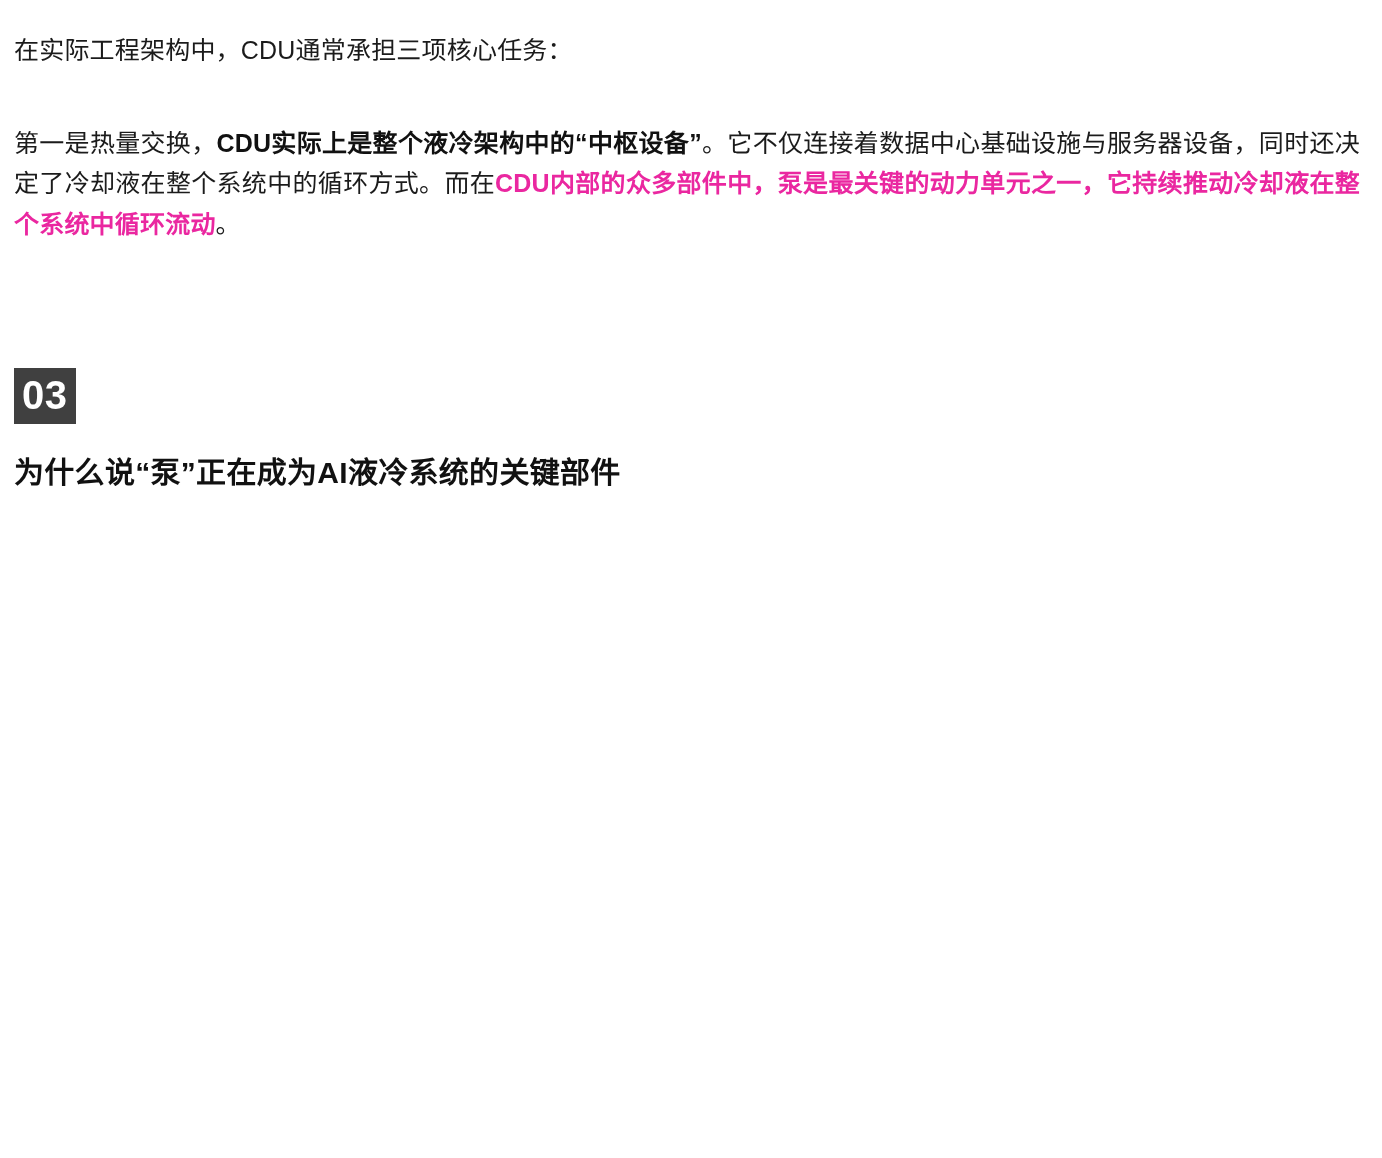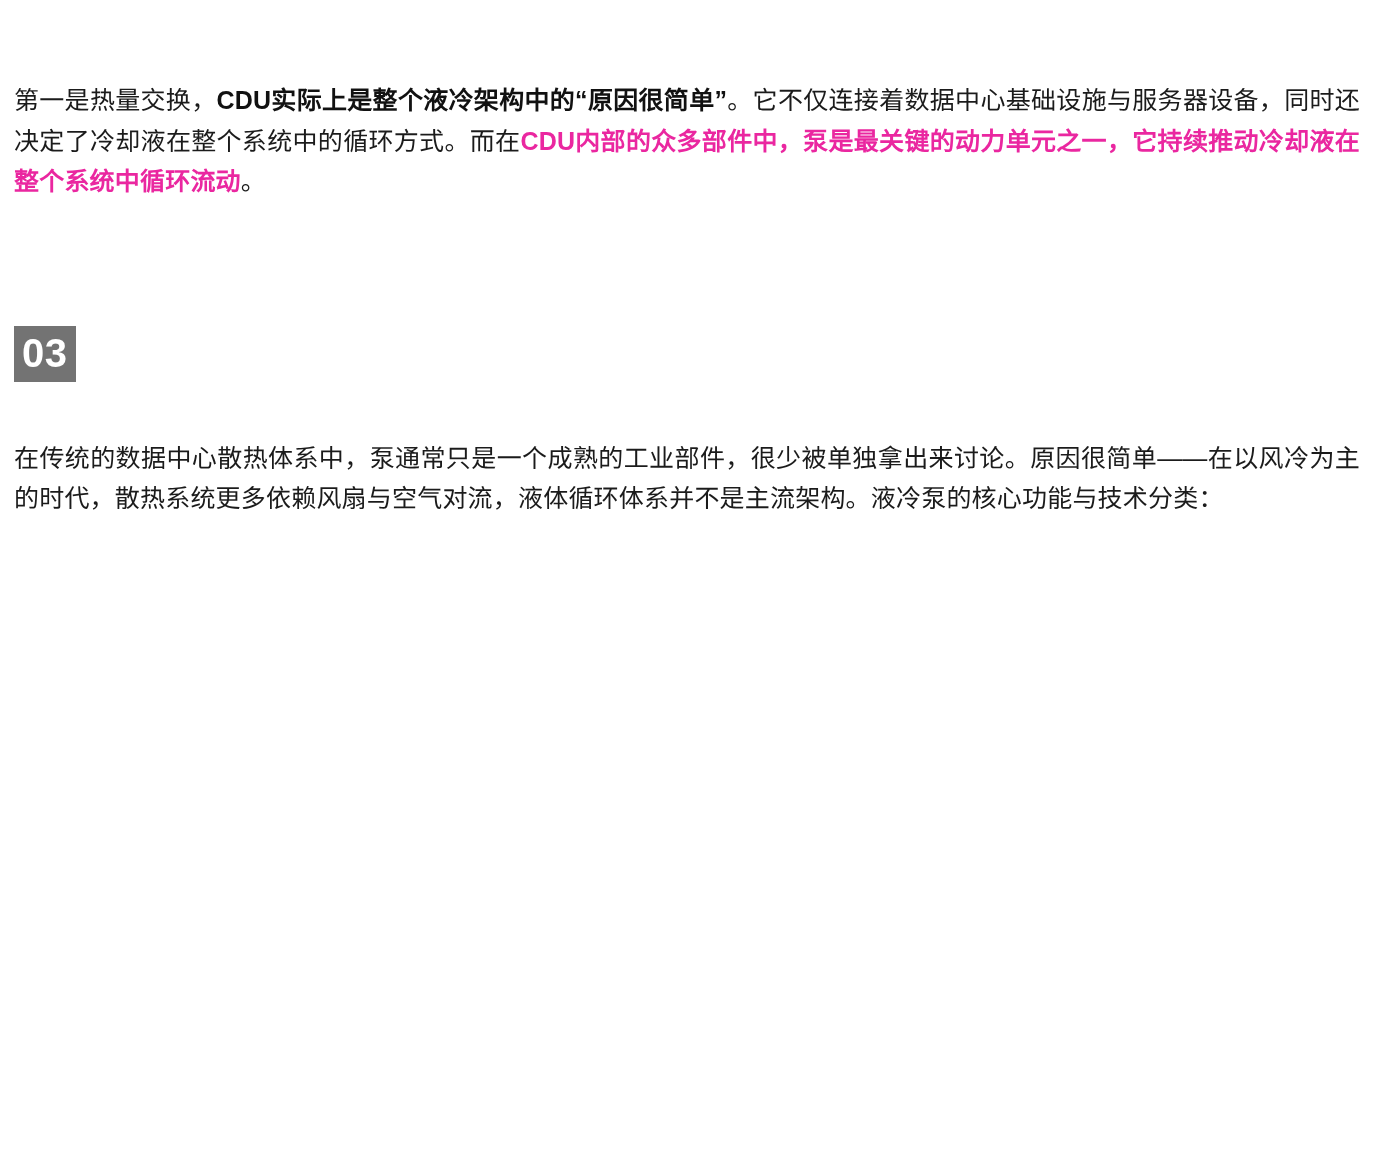--- a/index.html
+++ b/index.html
@@ -64,21 +64,21 @@
     height: 46px;
   }
   .gap-xl {
     height: 118px;
   }
   .gap-md {
     height: 56px;
   }
   .section-number {
     display: inline-block;
-    background: #737373;
+    background: #404040;
     color: #ffffff;
     font-size: 40px;
     font-weight: bold;
     line-height: 1;
     padding: 7px 8px 9px 8px;
     letter-spacing: 0.5px;
     text-align: right;
   }
   .section-heading {
     font-size: 30px;
@@ -89,34 +89,35 @@
   }
   .tail-para {
     margin-top: 0;
   }
 </style>
 </head>
 <body>
 
 <div class="page">
 
+  <p class="para">在实际工程架构中，CDU通常承担三项核心任务：</p>
 
   <ul class="bullets">
   </ul>
 
   <div class="gap-lg"></div>
 
   <p class="para">
-    <span>第一是热量交换，</span><span class="b">CDU实际上是整个液冷架构中的“原因很简单”</span><span>。它不仅连接着数据中心基础设施与服务器设备，同时还决定了冷却液在整个系统中的循环方式。而在</span><span class="pink">CDU内部的众多部件中，泵是最关键的动力单元之一，它持续推动冷却液在整个系统中循环流动</span><span>。</span>
+    <span>第一是热量交换，</span><span class="b">CDU实际上是整个液冷架构中的“中枢设备”</span><span>。它不仅连接着数据中心基础设施与服务器设备，同时还决定了冷却液在整个系统中的循环方式。而在</span><span class="pink">CDU内部的众多部件中，泵是最关键的动力单元之一，它持续推动冷却液在整个系统中循环流动</span><span>。</span>
   </p>
 
   <div class="gap-xl"></div>
 
   <div>
     <span class="section-number">03</span>
   </div>
 
+  <h2 class="section-heading">为什么说“泵”正在成为AI液冷系统的关键部件</h2>
 
   <div class="gap-md"></div>
 
-  <p class="para tail-para">在传统的数据中心散热体系中，泵通常只是一个成熟的工业部件，很少被单独拿出来讨论。原因很简单——在以风冷为主的时代，散热系统更多依赖风扇与空气对流，液体循环体系并不是主流架构。液冷泵的核心功能与技术分类：</p>
 
 </div>
 
 </body></html>

